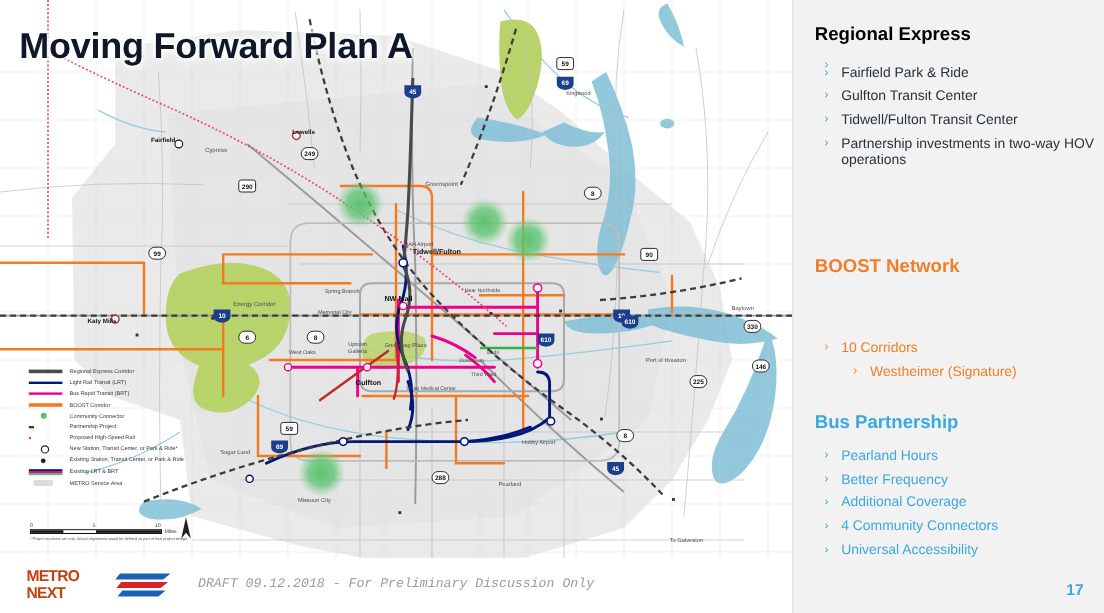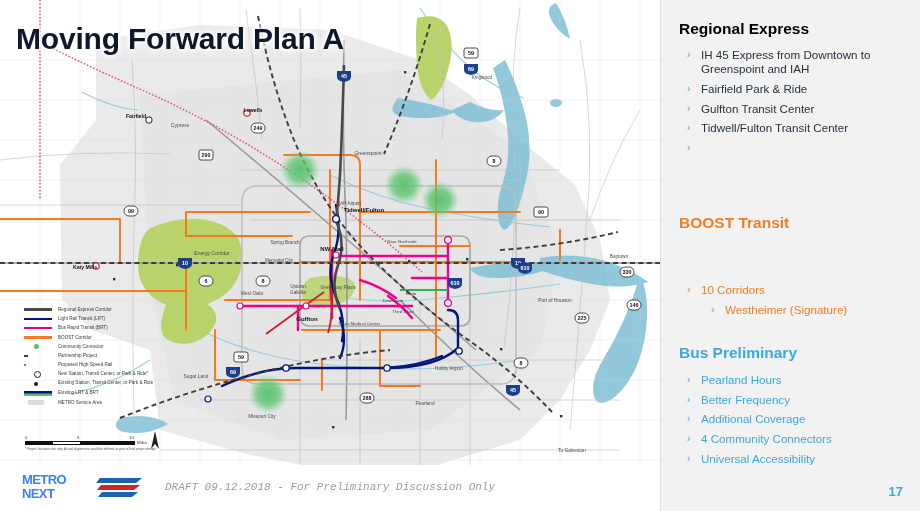--- a/index.html
+++ b/index.html
@@ -53,21 +53,21 @@
   #scale-bars{display:flex;height:4px;width:110px;border:0.5px solid #111;box-sizing:border-box;}
   #scale-bars i{display:block;height:100%;}
   #scale-unit{position:absolute;left:112px;top:5px;font-size:4.4px;color:#333;}
   #disclaimer{position:absolute;left:25px;top:447px;width:150px;font-size:3.2px;line-height:1.35;color:#555;z-index:35;}
   #north-arrow{position:absolute;left:148px;top:430px;width:14px;height:20px;z-index:35;}
 
   
   #footer{position:absolute;left:0;bottom:0;width:660px;height:46px;background:#fff;z-index:50;}
   #metro-logo{position:absolute;left:22px;top:8px;width:124px;height:30px;}
   .ml-text{position:absolute;left:0;top:0;width:72px;font-weight:bold;font-size:13px;line-height:13.5px;
-     letter-spacing:-0.6px;color:#3b82f6;font-family:"Liberation Sans",sans-serif;}
+     letter-spacing:-0.6px;color:#c2410c;font-family:"Liberation Sans",sans-serif;}
   #draft-note{position:absolute;left:165px;top:16px;font-size:11px;font-style:italic;color:#9b9b9b;font-family:Liberation Mono, monospace;}
 
   
   #right-panel{
     position:absolute;left:660px;top:0;width:260px;height:511px;
     background:#f2f2f2;
     border-left:1px solid #e2e2e2;
   }
   .sec-head{font-size:15.5px;font-weight:bold;margin:0;}
   #h-regional{position:absolute;left:18px;top:20px;color:#000000;}
@@ -494,37 +494,37 @@
       </div>
       <div id="draft-note">DRAFT 09.12.2018 - For Preliminary Discussion Only</div>
     </div>
   </div>
 
   <div id="right-panel">
 
     <h2 id="h-regional" class="sec-head">Regional Express</h2>
 
     <ul class="bl" id="list-regional">
-      <li><span class="chev">›</span><span>IH 45 Express from Downtown to Greenspoint and IAH</span></li>
+      <li><span class="chev">›</span></li>
       <li><span class="chev">›</span><span>Fairfield Park &amp; Ride</span></li>
       <li><span class="chev">›</span><span>Gulfton Transit Center</span></li>
       <li><span class="chev">›</span><span>Tidwell/Fulton Transit Center</span></li>
-      <li><span class="chev">›</span></li>
+      <li><span class="chev">›</span><span>Partnership investments in two-way HOV operations</span></li>
     </ul>
 
     <div id="h-boost">
-      <div>BOOST Transit</div>
+      <div>BOOST Network</div>
     </div>
 
     <ul class="bl" id="list-boost">
       <li><span class="chev">›</span><span>10 Corridors</span></li>
       <li class="l2"><span class="chev">›</span><span>Westheimer (Signature)</span></li>
     </ul>
 
-    <h2 id="h-bus" class="sec-head">Bus Preliminary</h2>
+    <h2 id="h-bus" class="sec-head">Bus Partnership</h2>
 
     <ul class="bl" id="list-bus">
       <li><span class="chev">›</span><span>Pearland Hours</span></li>
       <li><span class="chev">›</span><span>Better Frequency</span></li>
       <li><span class="chev">›</span><span>Additional Coverage</span></li>
       <li><span class="chev">›</span><span>4 Community Connectors</span></li>
       <li><span class="chev">›</span><span>Universal Accessibility</span></li>
     </ul>
 
     <div id="page-num">17</div>

